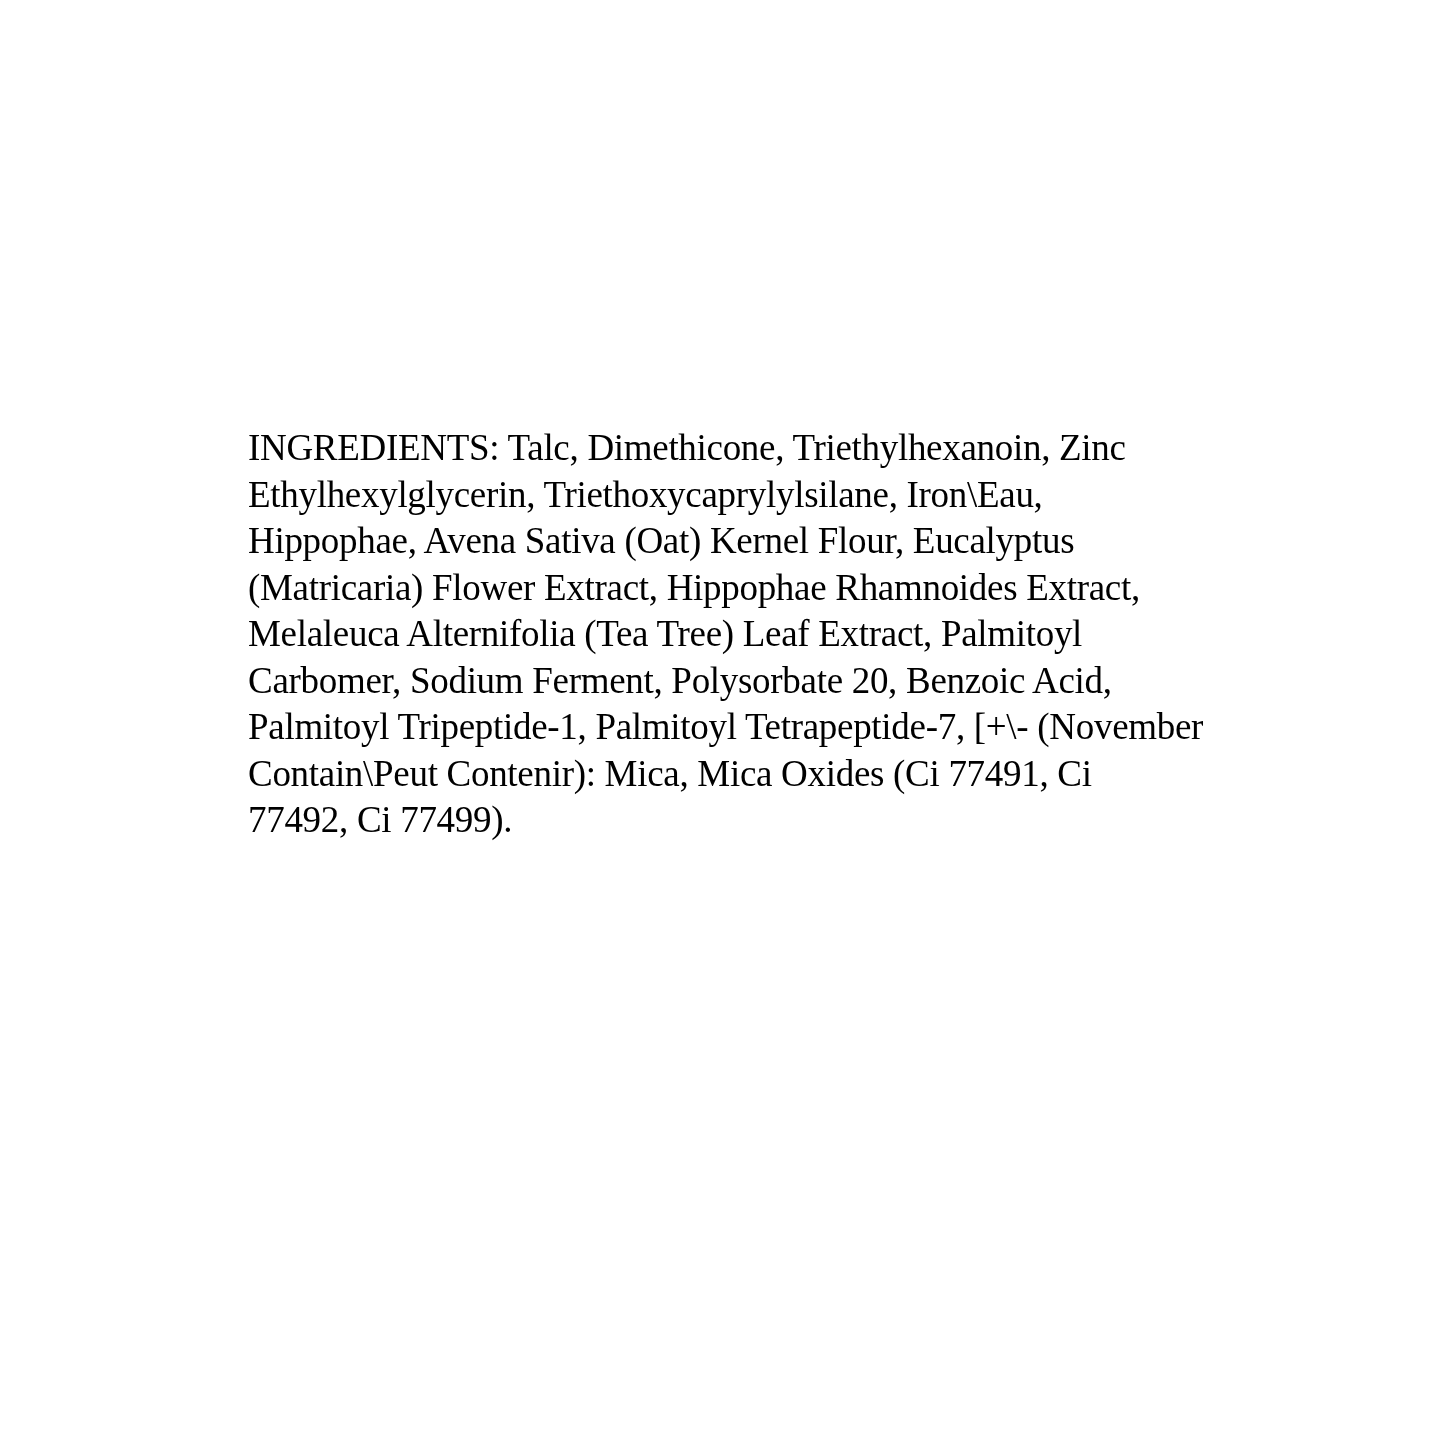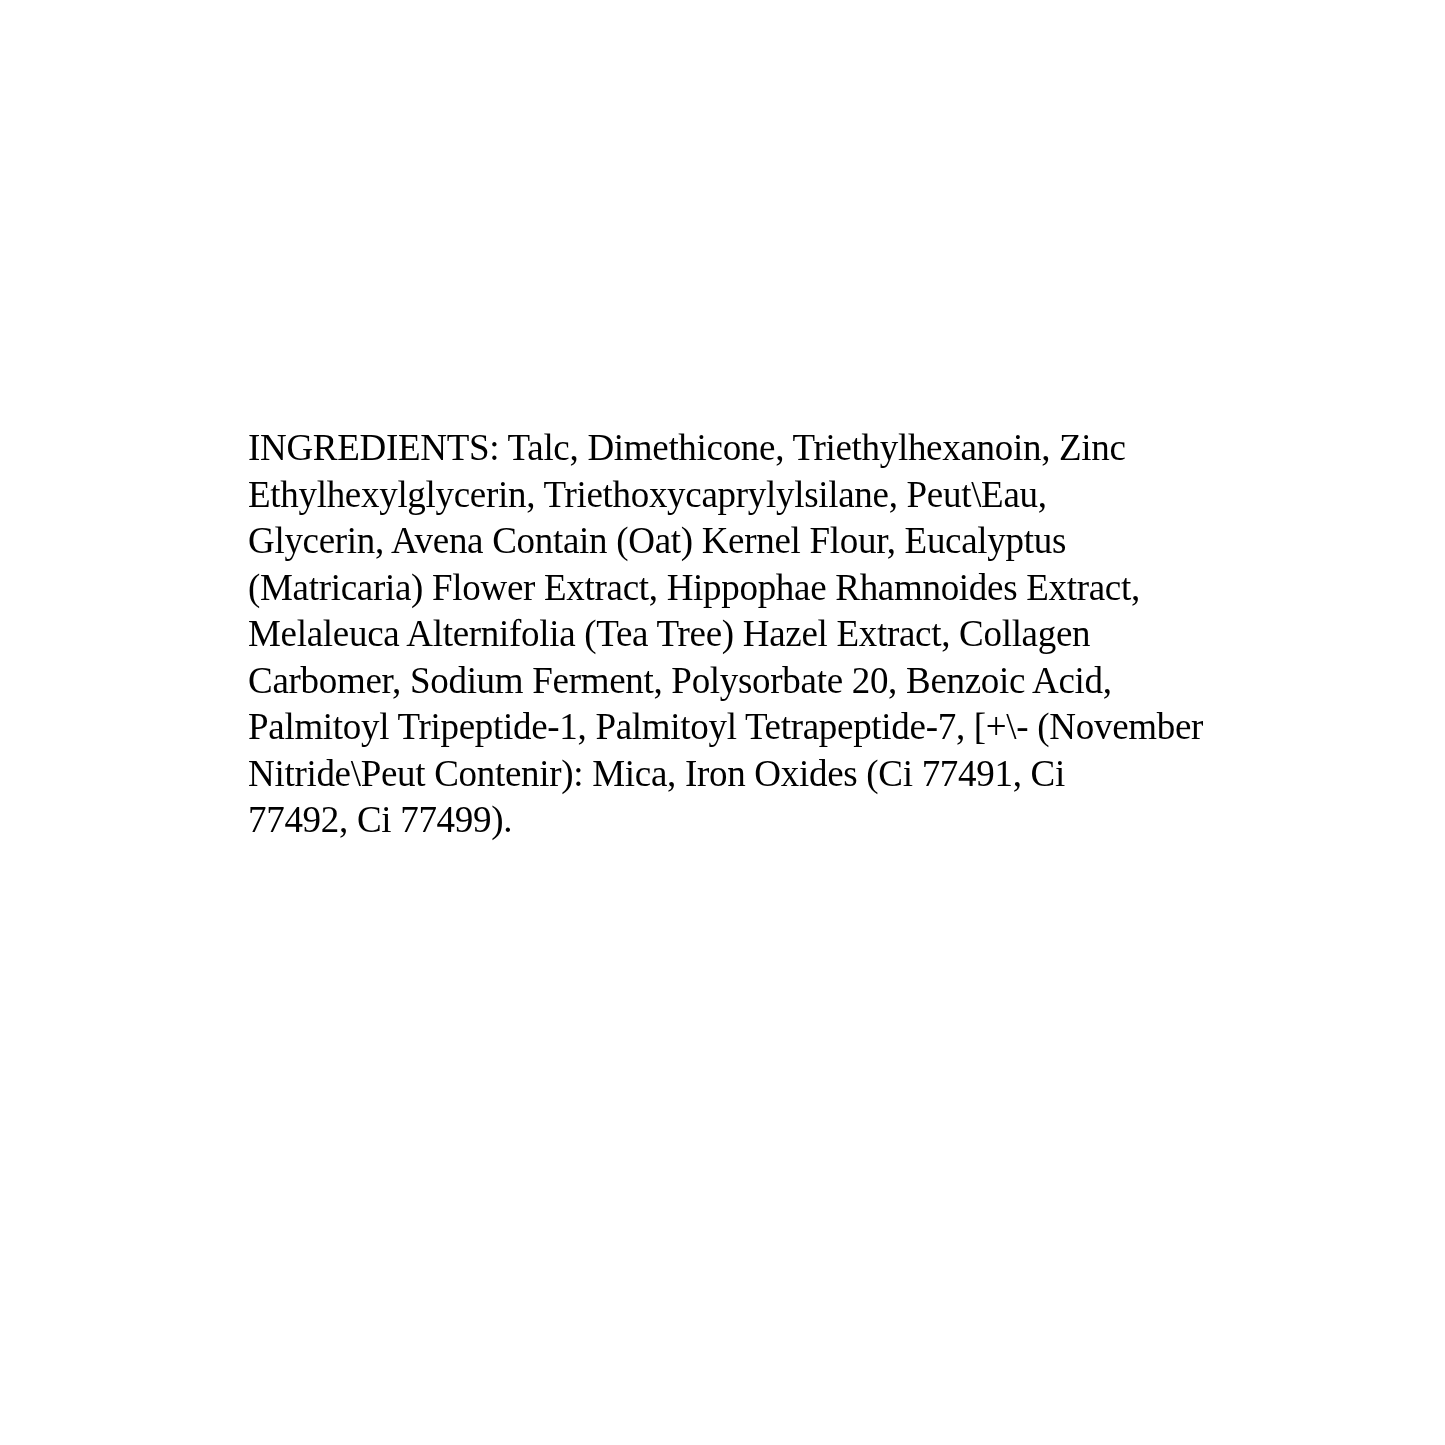--- a/index.html
+++ b/index.html
@@ -30,22 +30,22 @@
     .ingredients-line {
       white-space: nowrap;
     }
   </style>
 </head>
 <body>
 
 <div class="page">
   <div class="ingredients-block">
     <div class="ingredients-line">INGREDIENTS: Talc, Dimethicone, Triethylhexanoin, Zinc</div>
-    <div class="ingredients-line">Ethylhexylglycerin, Triethoxycaprylylsilane, Peut\Eau,</div>
-    <div class="ingredients-line">Glycerin, Avena Contain (Oat) Kernel Flour, Eucalyptus</div>
+    <div class="ingredients-line">Ethylhexylglycerin, Triethoxycaprylylsilane, Iron\Eau,</div>
+    <div class="ingredients-line">Hippophae, Avena Sativa (Oat) Kernel Flour, Eucalyptus</div>
     <div class="ingredients-line">(Matricaria) Flower Extract, Hippophae Rhamnoides Extract,</div>
-    <div class="ingredients-line">Melaleuca Alternifolia (Tea Tree) Hazel Extract, Collagen</div>
+    <div class="ingredients-line">Melaleuca Alternifolia (Tea Tree) Leaf Extract, Palmitoyl</div>
     <div class="ingredients-line">Carbomer, Sodium Ferment, Polysorbate 20, Benzoic Acid,</div>
     <div class="ingredients-line">Palmitoyl Tripeptide-1, Palmitoyl Tetrapeptide-7, [+\- (November</div>
-    <div class="ingredients-line">Nitride\Peut Contenir): Mica, Iron Oxides (Ci 77491, Ci</div>
+    <div class="ingredients-line">Contain\Peut Contenir): Mica, Mica Oxides (Ci 77491, Ci</div>
     <div class="ingredients-line">77492, Ci 77499).</div>
   </div>
 </div>
 
 </body></html>

